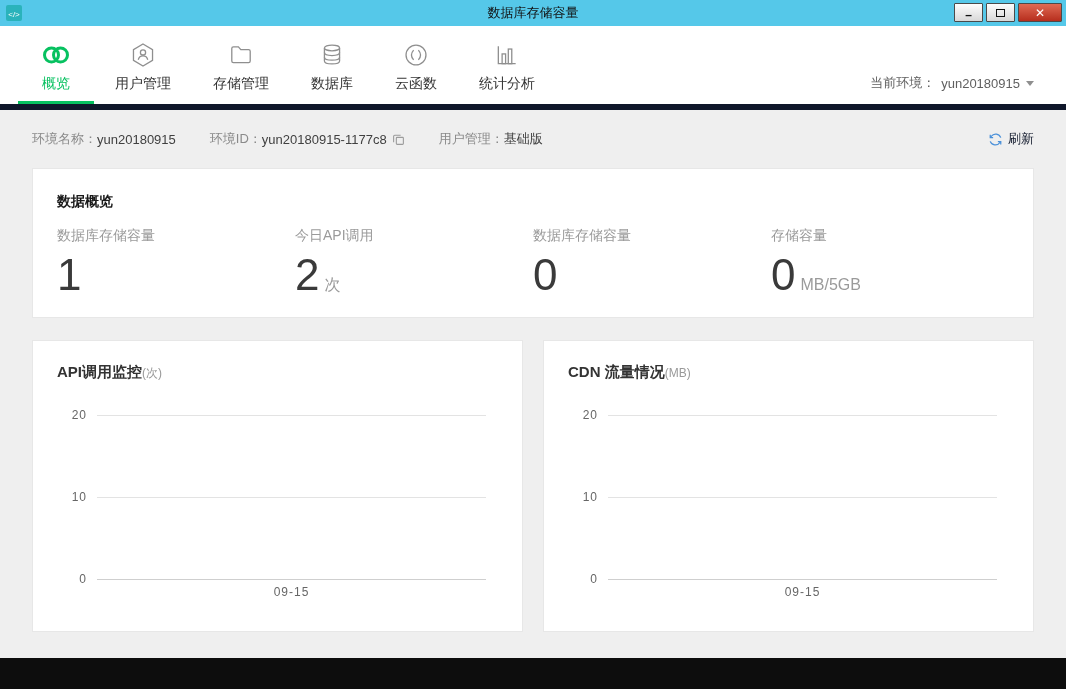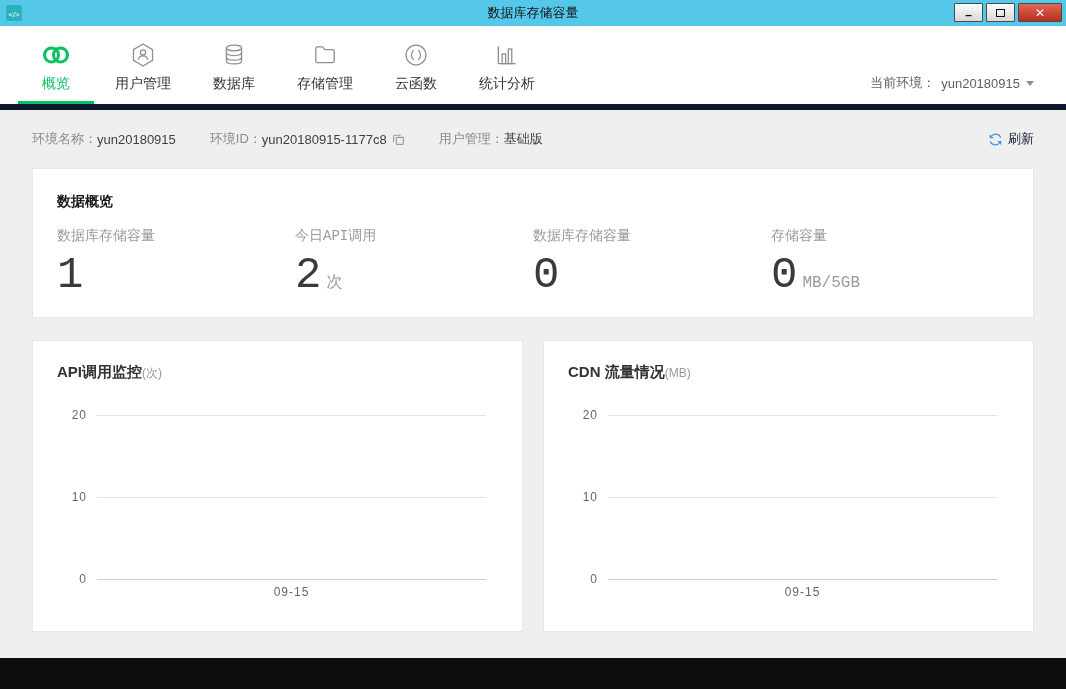--- a/index.html
+++ b/index.html
@@ -149,21 +149,20 @@
   }
 
   
   .card {
     background: #fff;
     border: 1px solid #e7e7e7;
   }
   .overview-card {
     height: 150px;
     padding: 24px;
-    font-family: Liberation Mono, monospace;
   }
   .overview-title { font-size: 14px; font-weight: bold; color: #1a1a1a; }
   .metrics {
     margin-top: 16px;
     display: grid;
     grid-template-columns: repeat(4, 1fr);
   }
   .metric-label { font-size: 14px; color: #9a9a9a; }
   .metric-value {
     margin-top: 6px;
@@ -271,35 +270,35 @@
             <path d="M12 1.8 20.8 7v10L12 22.2 3.2 17V7Z"></path>
             <circle cx="12" cy="9.6" r="2.4"></circle>
             <path d="M7.6 16.4c.6-2.4 2.3-3.6 4.4-3.6s3.8 1.2 4.4 3.6"></path>
           </svg>
         </span>
         <span class="nav-label">用户管理</span>
       </div>
       <div class="nav-item">
         <span class="nav-icon">
           <svg width="26" height="26" viewBox="0 0 24 24" fill="none" stroke="#8f8f8f" stroke-width="1.2">
+            <path d="M3.5 6A1.5 1.5 0 0 1 5 4.5h4.6L11.8 7H19a1.5 1.5 0 0 1 1.5 1.5v9A1.5 1.5 0 0 1 19 19H5a1.5 1.5 0 0 1-1.5-1.5Z"></path>
+          </svg>
+        </span>
+        <span class="nav-label">存储管理</span>
+      </div>
+      <div class="nav-item">
+        <span class="nav-icon">
+          <svg width="26" height="26" viewBox="0 0 24 24" fill="none" stroke="#8f8f8f" stroke-width="1.2">
             <ellipse cx="12" cy="5.5" rx="7" ry="2.6"></ellipse>
             <path d="M5 5.5v12c0 1.5 3.1 2.7 7 2.7s7-1.2 7-2.7v-12"></path>
             <path d="M5 9.8c0 1.5 3.1 2.7 7 2.7s7-1.2 7-2.7"></path>
             <path d="M5 14c0 1.5 3.1 2.7 7 2.7s7-1.2 7-2.7"></path>
           </svg>
         </span>
         <span class="nav-label">数据库</span>
-      </div>
-      <div class="nav-item">
-        <span class="nav-icon">
-          <svg width="26" height="26" viewBox="0 0 24 24" fill="none" stroke="#8f8f8f" stroke-width="1.2">
-            <path d="M3.5 6A1.5 1.5 0 0 1 5 4.5h4.6L11.8 7H19a1.5 1.5 0 0 1 1.5 1.5v9A1.5 1.5 0 0 1 19 19H5a1.5 1.5 0 0 1-1.5-1.5Z"></path>
-          </svg>
-        </span>
-        <span class="nav-label">存储管理</span>
       </div>
       <div class="nav-item">
         <span class="nav-icon">
           <svg width="26" height="26" viewBox="0 0 24 24" fill="none" stroke="#8f8f8f" stroke-width="1.2">
             <circle cx="12" cy="12" r="9.2"></circle>
             <path d="M9.8 7.5c-2.4 2.7-2.4 6.3 0 9"></path>
             <path d="M14.2 7.5c2.4 2.7 2.4 6.3 0 9"></path>
           </svg>
         </span>
         <span class="nav-label">云函数</span>

